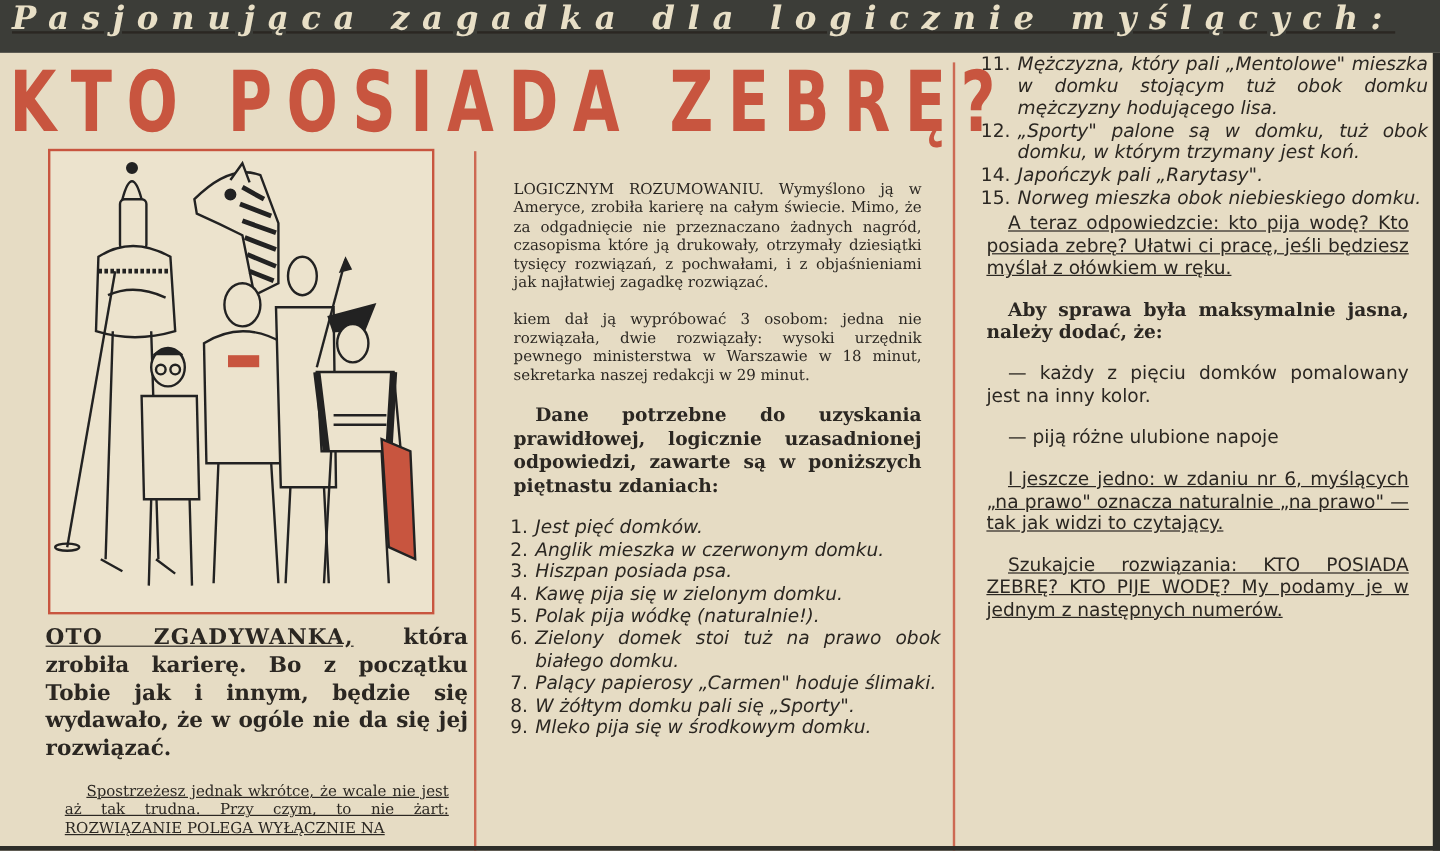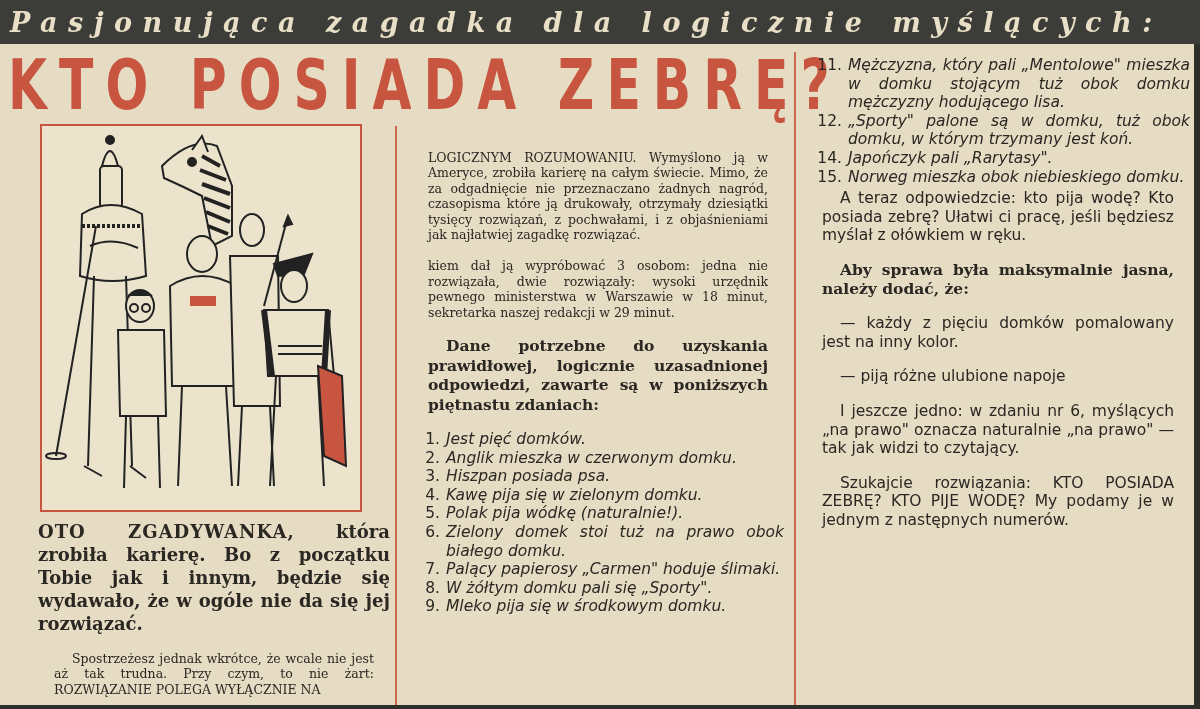--- a/index.html
+++ b/index.html
@@ -10,21 +10,21 @@
     color: #2b2722;
     position: relative;
   }
   .page {
     position: absolute; left: 0; top: 0; width: 1200px; height: 709px;
     background: #e6dcc4;
   }
   .banner {
     position: absolute; left: 0; top: 0; width: 1200px; height: 44px;
     background: #3c3d38;
-    display: flex; align-items: center;
+    display: flex;  text-decoration: underline;
   }
   .banner span {
     font-family: "DejaVu Serif", serif;
     font-style: italic; font-weight: bold;
     color: #e8dfc6;
     font-size: 27px;
     letter-spacing: 10.5px;
     padding-left: 10px;
     white-space: nowrap;
   }
@@ -59,28 +59,28 @@
   .col-line2 {
     position: absolute; left: 395px; top: 126px; width: 2px; height: 583px; background: #c8553f; opacity: 0.85;
   }
   .col {
     position: absolute;
     font-size: 13px; line-height: 15.5px;
     text-align: justify;
   }
   .col1 { left: 38px; top: 520px; width: 352px; }
   .col2 { left: 412px; top: 134px; width: 372px; }
-  .col3 { left: 806px; top: 52px; width: 384px; }
+  .col3 { left: 806px; top: 40px; width: 384px; }
   .lead {
     font-weight: bold; font-size: 18px; line-height: 23px; margin: 0;
     text-align: justify;
   }
-  .lead-title { letter-spacing: 1px; }
+  .lead-title { letter-spacing: 1px; text-decoration: underline; }
   p { margin: 16px; }
-  .indent { text-indent: 18px; }
+  .indent { text-indent: 18px; text-decoration: underline; }
   .small { font-size: 12.5px; line-height: 15.4px; }
   .bold-para { font-weight: bold; font-size: 15.5px; line-height: 19.5px; text-indent: 18px; margin-top: 2px; }
   .right-push { text-align: right; display: block; }
   ol.clues { list-style: none; margin: 4px 0 0 0; padding: 0; }
   ol.clues li {
     display: flex; font-style: italic; font-size: 15.5px; line-height: 18.6px;
     font-family: "DejaVu Sans", sans-serif;
   }
   ol.clues li .num { width: 28px; flex: none; text-align: right; padding-right: 6px; font-style: normal; font-family: "DejaVu Sans", sans-serif; }
   ol.clues li .txt { flex: 1; text-align: justify; }

